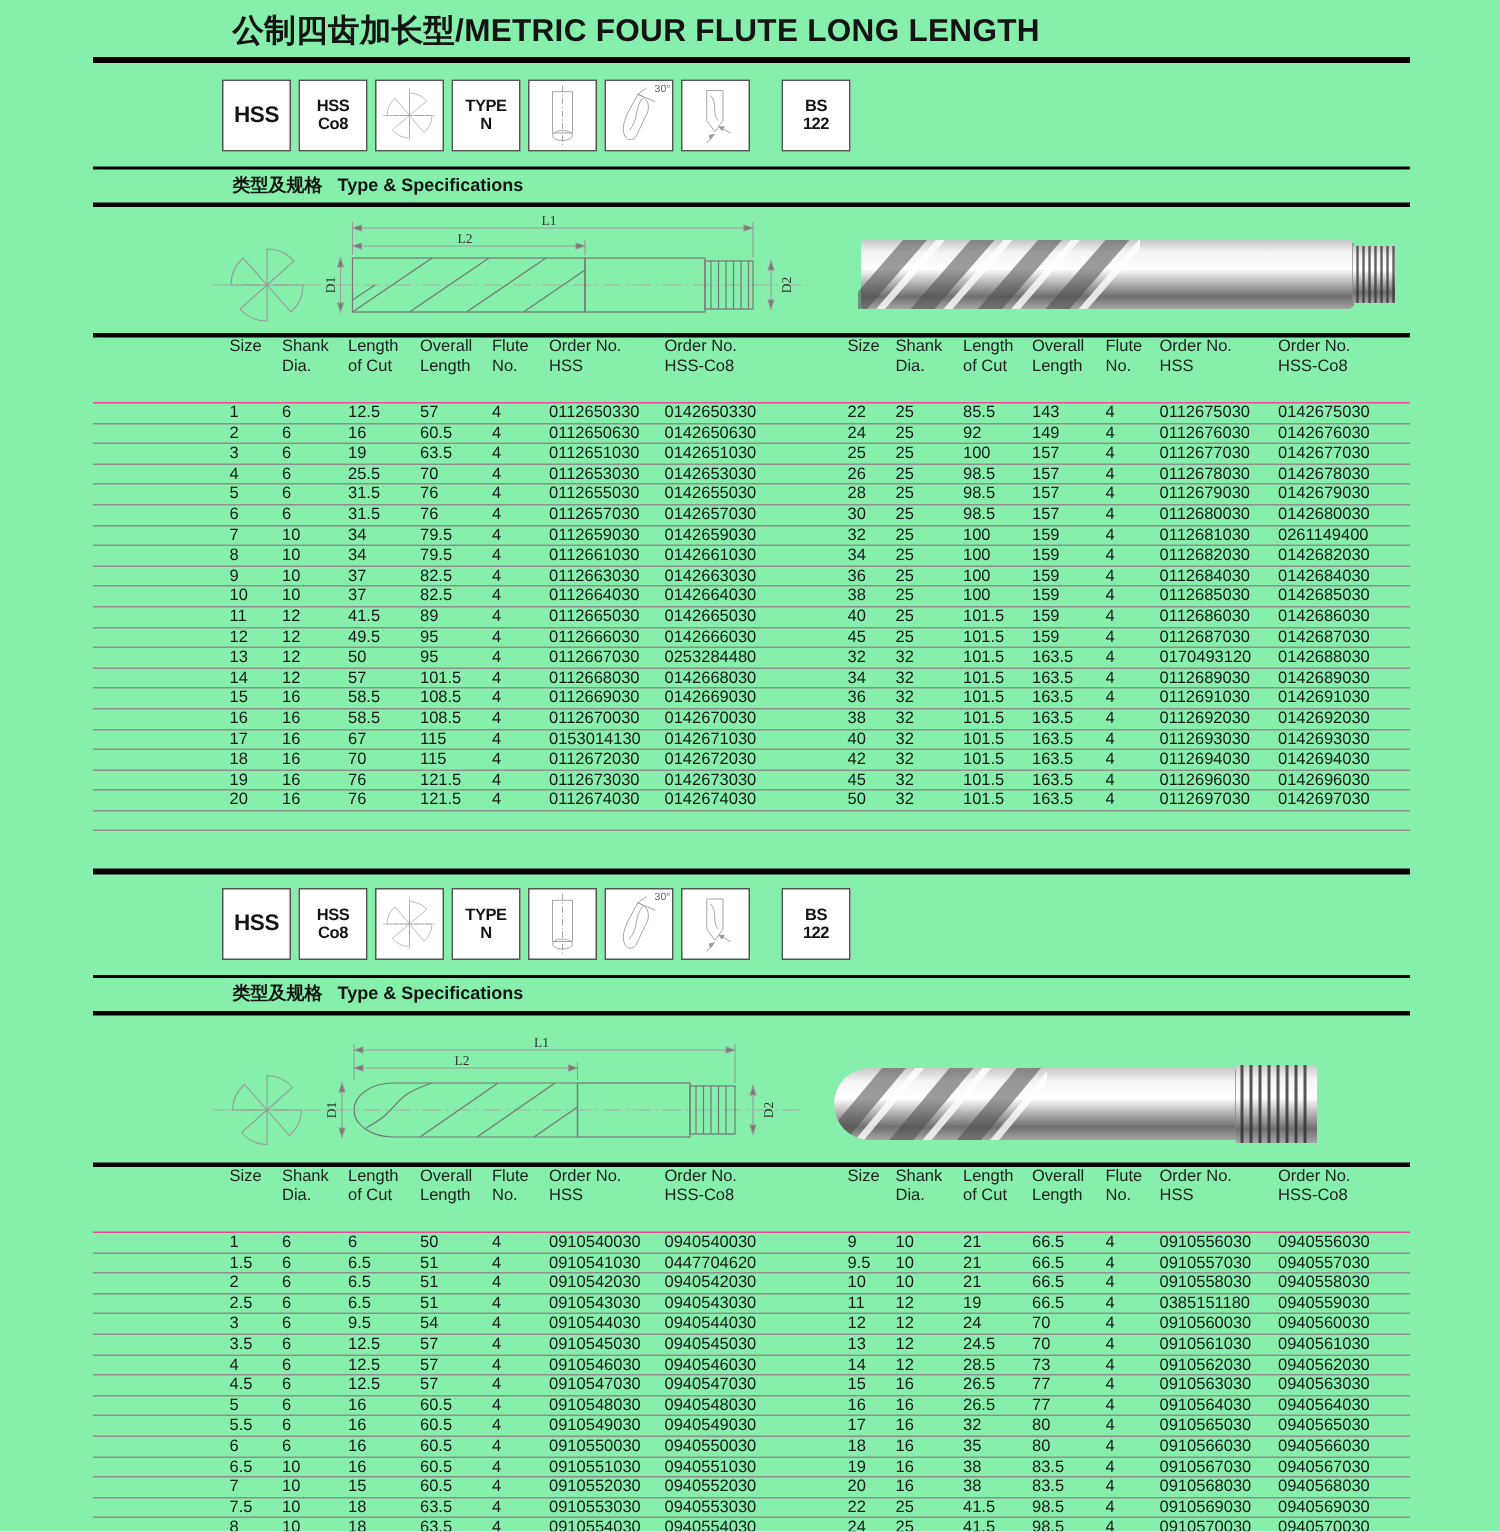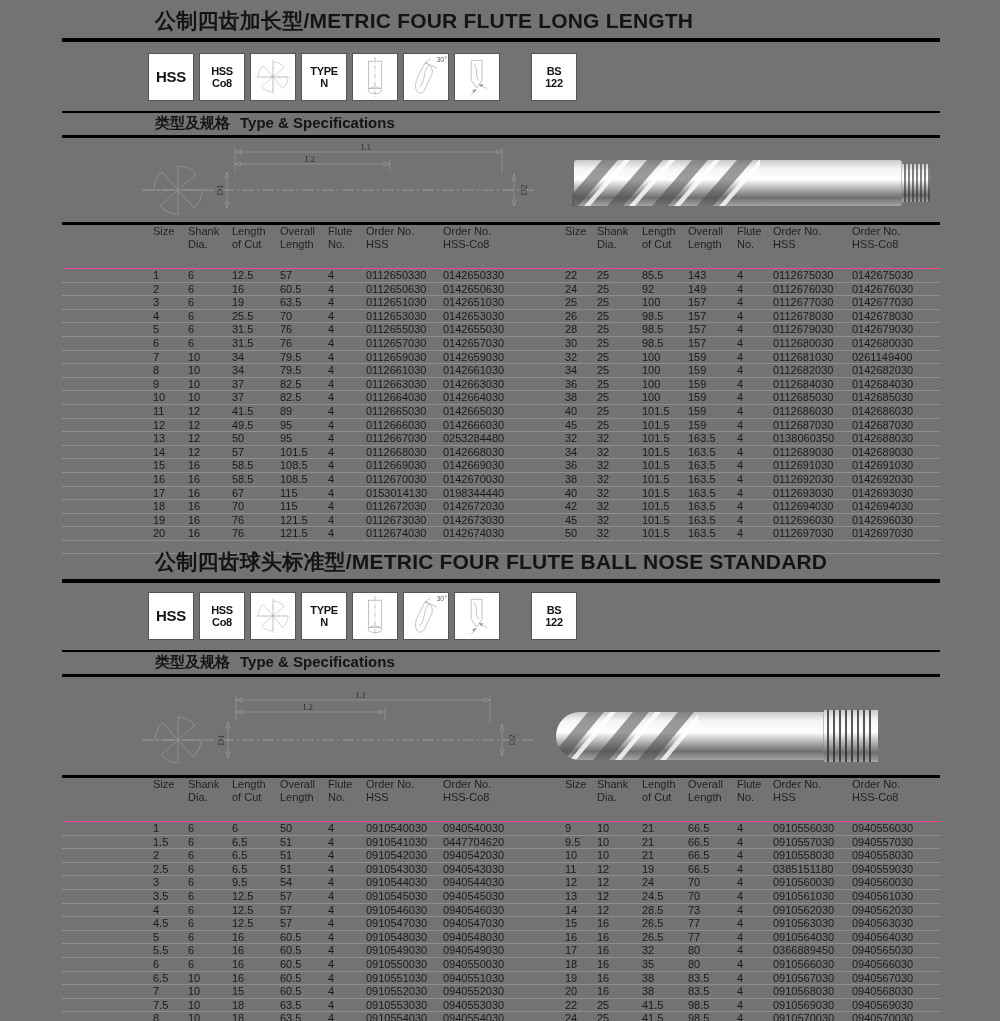--- a/index.html
+++ b/index.html
@@ -1,27 +1,27 @@
 <!DOCTYPE html>
 <html><head>
 <meta charset="utf-8">
 <style>
   html,body{margin:0;padding:0;background:#fff;}
-  .page{position:relative;width:1000px;height:1021px;background:#737373;overflow:hidden;
+  .page{position:relative;width:1000px;height:1021px;background:#86efac;overflow:hidden;
         font-family:"Liberation Sans",sans-serif;color:#141414;}
   .rule{position:absolute;left:62px;width:878px;background:#000;}
   .r4{height:4px}.r2{height:2px}.r3{height:3px}
   .title{position:absolute;left:155px;font-weight:bold;font-size:21px;line-height:26px;letter-spacing:.2px;white-space:nowrap;}
-  .spec-heading{position:absolute;left:155px;font-weight:bold;font-size:15px;line-height:18px;white-space:nowrap;text-align:right;}
+  .spec-heading{position:absolute;left:155px;font-weight:bold;font-size:12px;line-height:18px;white-space:nowrap;text-align:right;}
   .spec-heading .en{margin-left:10px;}
   .icon-row{position:absolute;left:148px;height:48px;display:flex;align-items:stretch;}
   .icon-box{width:44px;height:46px;border:1px solid #555;margin-right:5px;background:#fff;
             display:flex;flex-direction:column;align-items:center;justify-content:center;
             font-weight:bold;text-align:center;position:relative;}
-  .icon-box:last-child{margin-left:26px;}
+  .icon-box:last-child{margin-left:16px;}
   .icon-line{font-size:11px;line-height:12px;letter-spacing:-.3px;}
   .icon-box.big .icon-line{font-size:15px;line-height:16px;}
   .icon-glyph-label{position:absolute;top:2px;right:1px;font-size:7px;font-weight:normal;color:#666;}
   .icon-box svg{display:block;}
   .tbl{position:absolute;left:62px;width:878px;border-top:3px solid #000;}
   .trow{display:grid;grid-template-columns:91px 35px 44px 48px 48px 38px 77px 90px 32px 32px 45px 46px 49px 36px 79px 88px;
         height:13.6px;border-bottom:1px solid #8f8f8f;box-sizing:border-box;}
   .trow.thead{height:44px;border-bottom:1px solid #ec4899;}
   .cell{font-size:11px;line-height:13px;white-space:nowrap;overflow:hidden;color:#1a1a1a;}
   .thead .cell div{font-size:11px;line-height:12.5px;color:#222;}
@@ -480,21 +480,21 @@
         <div class="cell">95</div>
         <div class="cell">4</div>
         <div class="cell">0112667030</div>
         <div class="cell">0253284480</div>
         <div class="cell"></div>
         <div class="cell">32</div>
         <div class="cell">32</div>
         <div class="cell">101.5</div>
         <div class="cell">163.5</div>
         <div class="cell">4</div>
-        <div class="cell">0138060350</div>
+        <div class="cell">0170493120</div>
         <div class="cell">0142688030</div>
       </div>
       <div class="trow">
         <div class="cell"></div>
         <div class="cell">14</div>
         <div class="cell">12</div>
         <div class="cell">57</div>
         <div class="cell">101.5</div>
         <div class="cell">4</div>
         <div class="cell">0112668030</div>
@@ -545,21 +545,21 @@
         <div class="cell">0142692030</div>
       </div>
       <div class="trow">
         <div class="cell"></div>
         <div class="cell">17</div>
         <div class="cell">16</div>
         <div class="cell">67</div>
         <div class="cell">115</div>
         <div class="cell">4</div>
         <div class="cell">0153014130</div>
-        <div class="cell">0198344440</div>
+        <div class="cell">0142671030</div>
         <div class="cell"></div>
         <div class="cell">40</div>
         <div class="cell">32</div>
         <div class="cell">101.5</div>
         <div class="cell">163.5</div>
         <div class="cell">4</div>
         <div class="cell">0112693030</div>
         <div class="cell">0142693030</div>
       </div>
       <div class="trow">
@@ -612,21 +612,20 @@
         <div class="cell">32</div>
         <div class="cell">101.5</div>
         <div class="cell">163.5</div>
         <div class="cell">4</div>
         <div class="cell">0112697030</div>
         <div class="cell">0142697030</div>
       </div>
       <div class="trow"></div>
     </div>
 
-  <div class="title" style="top:549px">公制四齿球头标准型/METRIC FOUR FLUTE BALL NOSE STANDARD</div>
   <div class="rule r4" style="top:579px"></div>
 
   <div class="icon-row" style="top:592px">
       <div class="icon-box big">
         <div class="icon-line">HSS</div>
       </div>
       <div class="icon-box">
         <div class="icon-line">HSS</div>
         <div class="icon-line">Co8</div>
       </div>
@@ -1004,21 +1003,21 @@
         <div class="cell">60.5</div>
         <div class="cell">4</div>
         <div class="cell">0910549030</div>
         <div class="cell">0940549030</div>
         <div class="cell"></div>
         <div class="cell">17</div>
         <div class="cell">16</div>
         <div class="cell">32</div>
         <div class="cell">80</div>
         <div class="cell">4</div>
-        <div class="cell">0366889450</div>
+        <div class="cell">0910565030</div>
         <div class="cell">0940565030</div>
       </div>
       <div class="trow">
         <div class="cell"></div>
         <div class="cell">6</div>
         <div class="cell">6</div>
         <div class="cell">16</div>
         <div class="cell">60.5</div>
         <div class="cell">4</div>
         <div class="cell">0910550030</div>

